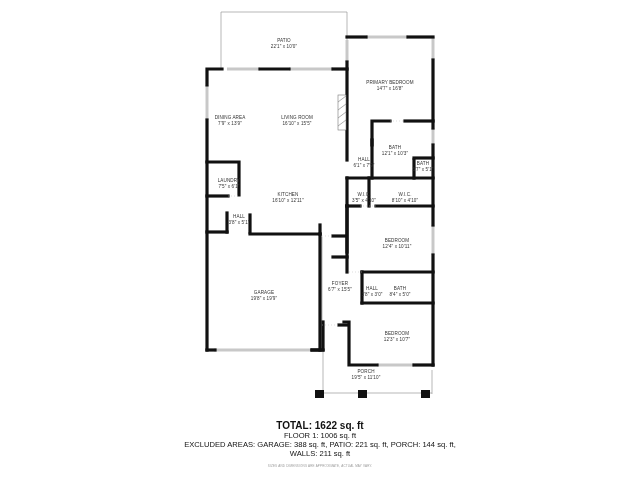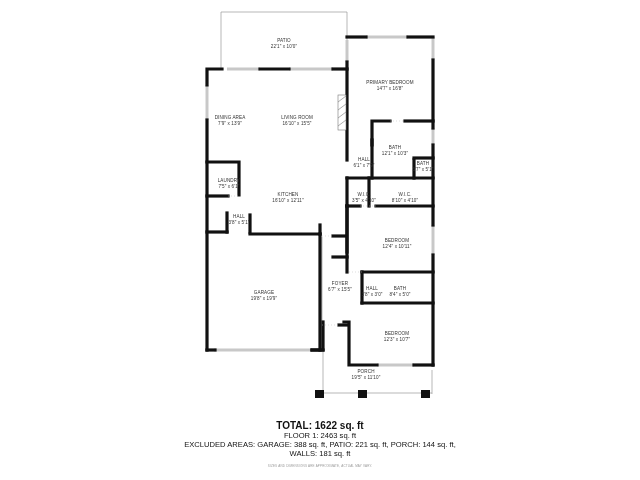--- a/index.html
+++ b/index.html
@@ -195,17 +195,17 @@
   <span class="nm">BEDROOM</span>
   <span class="dim">12'3" x 10'7"</span>
 </div>
 <div class="room-label" style="left:366px; top:369px;">
   <span class="nm">PORCH</span>
   <span class="dim">19'5" x 11'10"</span>
 </div>
 
 <div class="summary">
   <div class="total">TOTAL: 1622 sq. ft</div>
-  <div class="line">FLOOR 1: 2463 sq. ft</div>
+  <div class="line">FLOOR 1: 1006 sq. ft</div>
   <div class="line">EXCLUDED AREAS: GARAGE: 388 sq. ft, PATIO: 221 sq. ft, PORCH: 144 sq. ft,</div>
-  <div class="line">WALLS: 181 sq. ft</div>
+  <div class="line">WALLS: 211 sq. ft</div>
   <div class="disclaimer">SIZES AND DIMENSIONS ARE APPROXIMATE, ACTUAL MAY VARY.</div>
 </div>
 
 </body></html>

